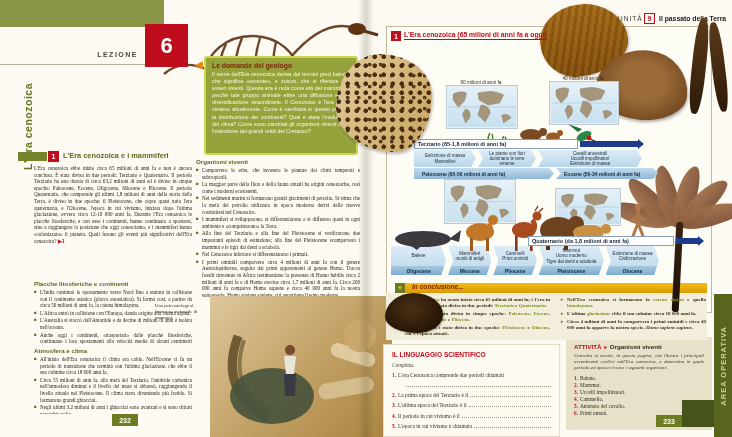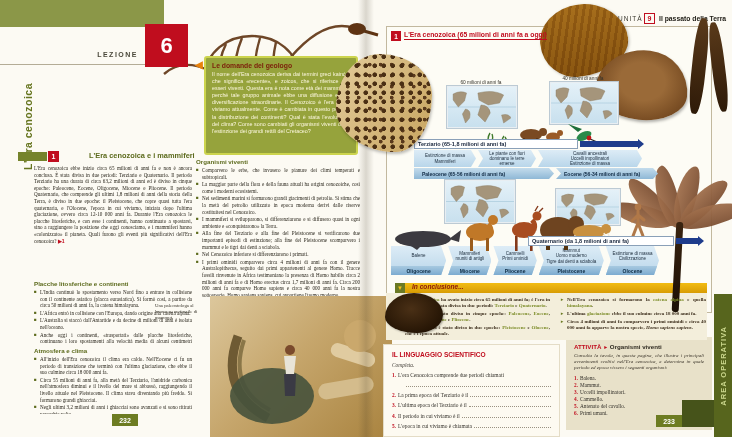--- a/index.html
+++ b/index.html
@@ -56,21 +56,21 @@
            border-radius:3px;box-sizing:border-box;padding:4px 6px;z-index:5;}
   #geo-arrow{left:195px;top:59px;width:11px;height:11px;color:#e8820c;font-size:10px;line-height:11px;
              font-weight:bold;z-index:6;}
   #geo-title{font-size:6.8px;font-weight:bold;color:#7c1d0a;margin-bottom:2px;}
   #geo-body{font-size:5.35px;line-height:7.1px;color:#fdf8e0;text-align:justify;}
 
   
   #sec-bar{left:18px;top:152px;width:29px;height:9px;background:#75832b;}
   #sec-badge{left:48px;top:151px;width:11px;height:11px;background:#c00d1e;color:#fff;font-size:7px;
              font-weight:bold;display:flex;align-items:center;justify-content:center;}
-  #sec-title{left:63px;top:151px;font-size:7.4px;font-weight:bold;color:#5c6a1c;margin-left:26px;}
+  #sec-title{left:63px;top:151px;font-size:7.4px;font-weight:bold;color:#5c6a1c;}
   .bodytxt{font-size:5.1px;line-height:6.6px;text-align:justify;color:#2a261c;}
   #intro{left:34px;top:165px;width:158px;height:112px;overflow:hidden;}
   .ref{color:#c00d1e;font-weight:bold;font-family:"Liberation Sans",sans-serif;}
   .subhead{font-size:6.2px;font-weight:bold;color:#5c6a1c;}
   #placche-title{left:34px;top:280px;}
   #placche-list{left:34px;top:289px;width:158px;height:56px;overflow:hidden;}
   #atmosfera-title{left:34px;top:347px;}
   #atmosfera-list{left:34px;top:356px;width:158px;height:58px;overflow:hidden;}
   #organismi-title{left:196px;top:158px;}
   #organismi-list{left:196px;top:167px;width:164px;height:133px;overflow:hidden;}

